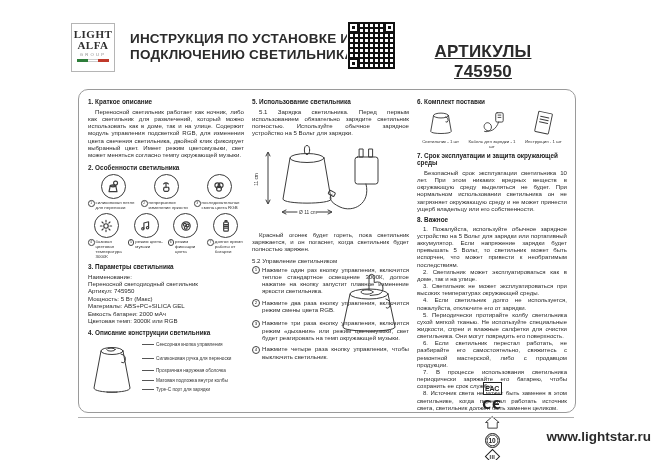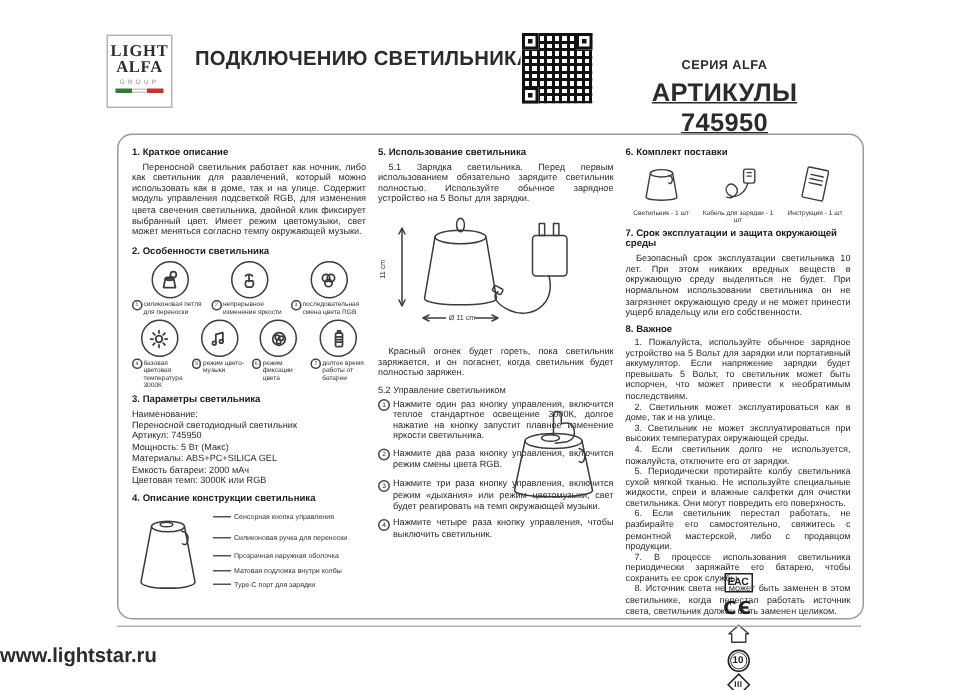--- a/index.html
+++ b/index.html
@@ -77,58 +77,58 @@
             font-weight:bold;font-size:7px;letter-spacing:-.3px;box-sizing:border-box;}
   .cert-ce{font-weight:bold;font-size:12px;letter-spacing:1px;font-family:"DejaVu Sans",sans-serif;color:#222;}
   .cert-ten{width:15px;height:15px;border:1.2px solid #222;border-radius:50%;box-shadow:inset 0 0 0 .8px #fff,inset 0 0 0 1.4px #222;
             display:flex;align-items:center;justify-content:center;font-weight:bold;font-size:6.5px;box-sizing:border-box;}
   .cert-three{width:11px;height:11px;border:1px solid #222;transform:rotate(45deg);display:flex;align-items:center;
               justify-content:center;box-sizing:border-box;}
   .cert-three span{transform:rotate(-45deg);font-size:5.5px;font-weight:bold;letter-spacing:.3px;}
   .cert-recycle{font-size:13px;color:#222;line-height:15px;}
   
   .footer-line{position:absolute;left:78px;top:417px;width:496px;border-top:1px solid #b0b0b0;}
-  .site{position:absolute;left:0;top:429px;width:651px;text-align:left;font-weight:bold;font-size:13.5px;
+  .site{position:absolute;left:0;top:429px;width:651px;text-align:right;font-weight:bold;font-size:13.5px;
         color:#2b2b2b;}
   svg{stroke:#3c3c3c;fill:none;stroke-width:1;stroke-linecap:round;stroke-linejoin:round;}
 </style>
 </head>
 <body>
 
 <div class="page">
 
   <div class="logo-box">
     <div class="logo-word first">LIGHT</div>
     <div class="logo-word">ALFA</div>
     <div class="logo-group">GROUP</div>
     <div class="logo-flag">
       <i style="background:#2e7d3a"></i>
       <i style="background:#ffffff;border-top:.5px solid #ccc;border-bottom:.5px solid #ccc"></i>
       <i style="background:#c0392b"></i>
     </div>
   </div>
 
   <div class="title">
+    <div>ИНСТРУКЦИЯ ПО УСТАНОВКЕ И</div>
     <div>ПОДКЛЮЧЕНИЮ СВЕТИЛЬНИКА</div>
   </div>
 
   <div class="qr">
     <div class="finder f1">
         <i></i>
       </div>
     <div class="finder f2">
         <i></i>
       </div>
     <div class="finder f3">
         <i></i>
       </div>
   </div>
 
   <div class="series-block">
-    <div class="series">СЕРИЯ ALFA</div>
     <div class="articles">АРТИКУЛЫ 745950</div>
   </div>
 
   <div class="content-box"></div>
 
   <div class="col col1">
     <div class="h">1. Краткое описание</div>
     <p class="p ind">Переносной светильник работает как ночник, либо как светильник для развлечений, который можно использовать как в доме, так и на улице. Содержит модуль управления подсветкой RGB, для изменения цвета свечения светильника, двойной клик фиксирует выбранный цвет. Имеет режим цветомузыки, свет может меняться согласно темпу окружающей музыки.</p>
 
     <div class="h" style="margin-top:5px">2. Особенности светильника</div>

